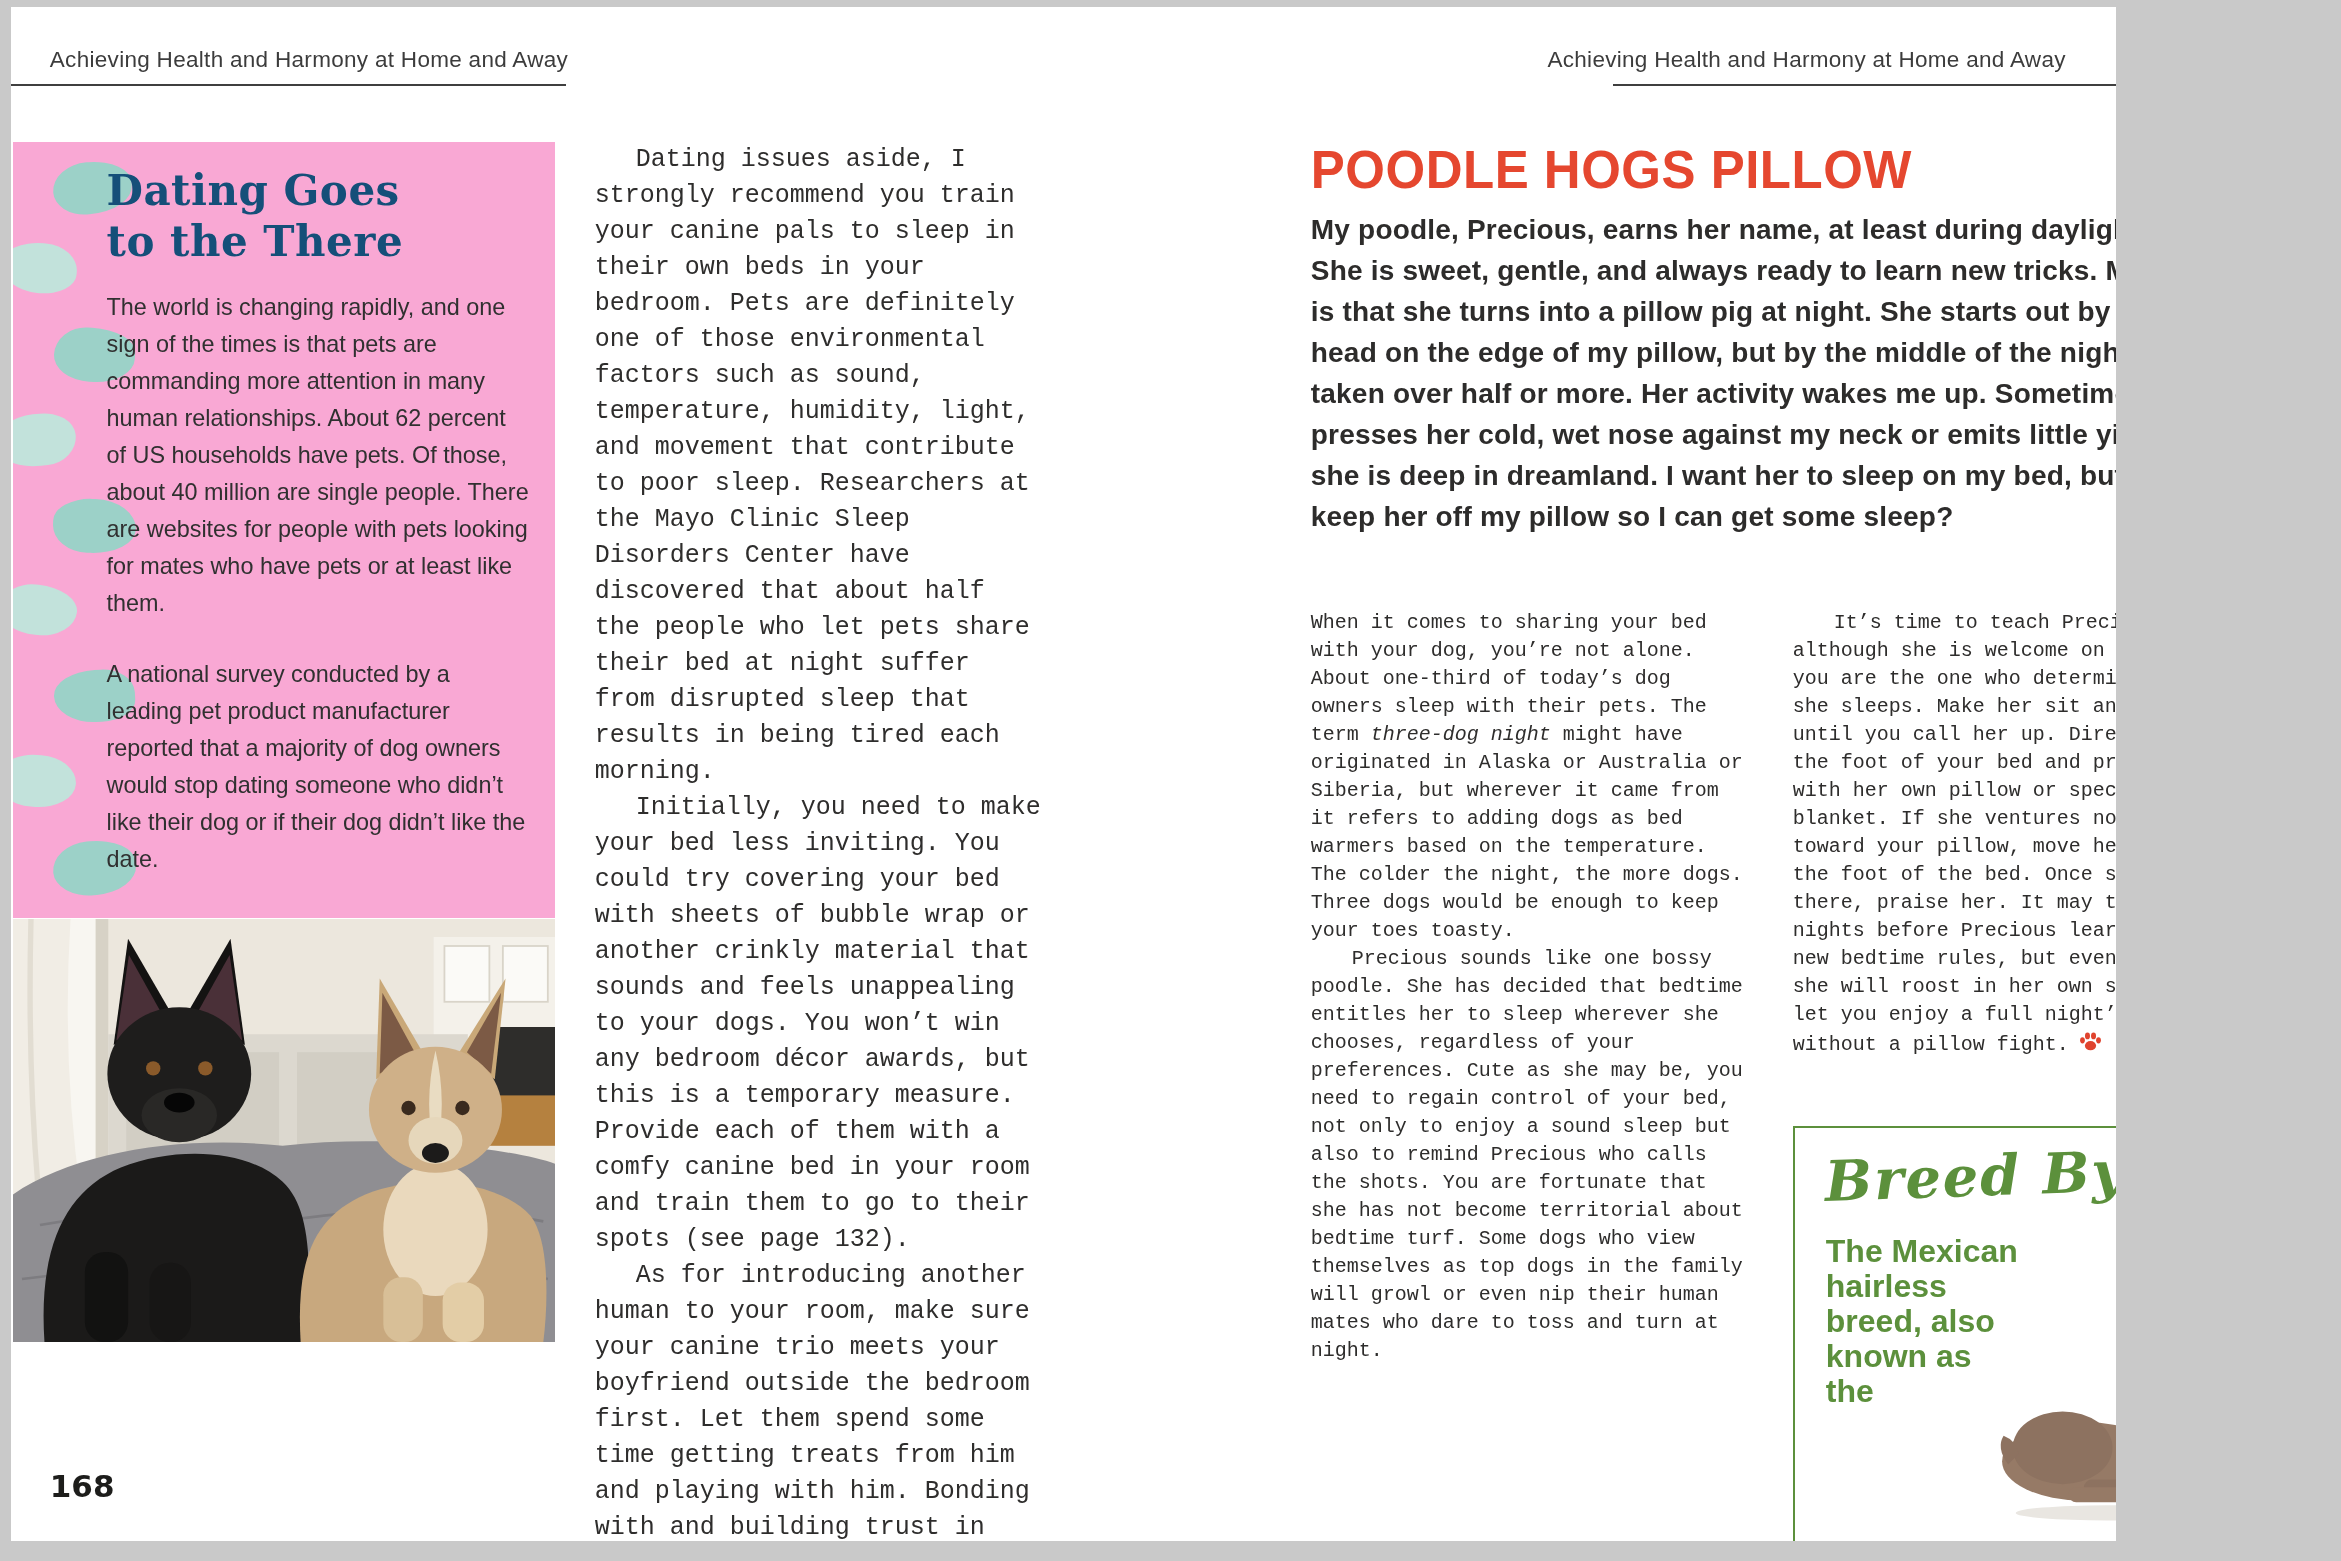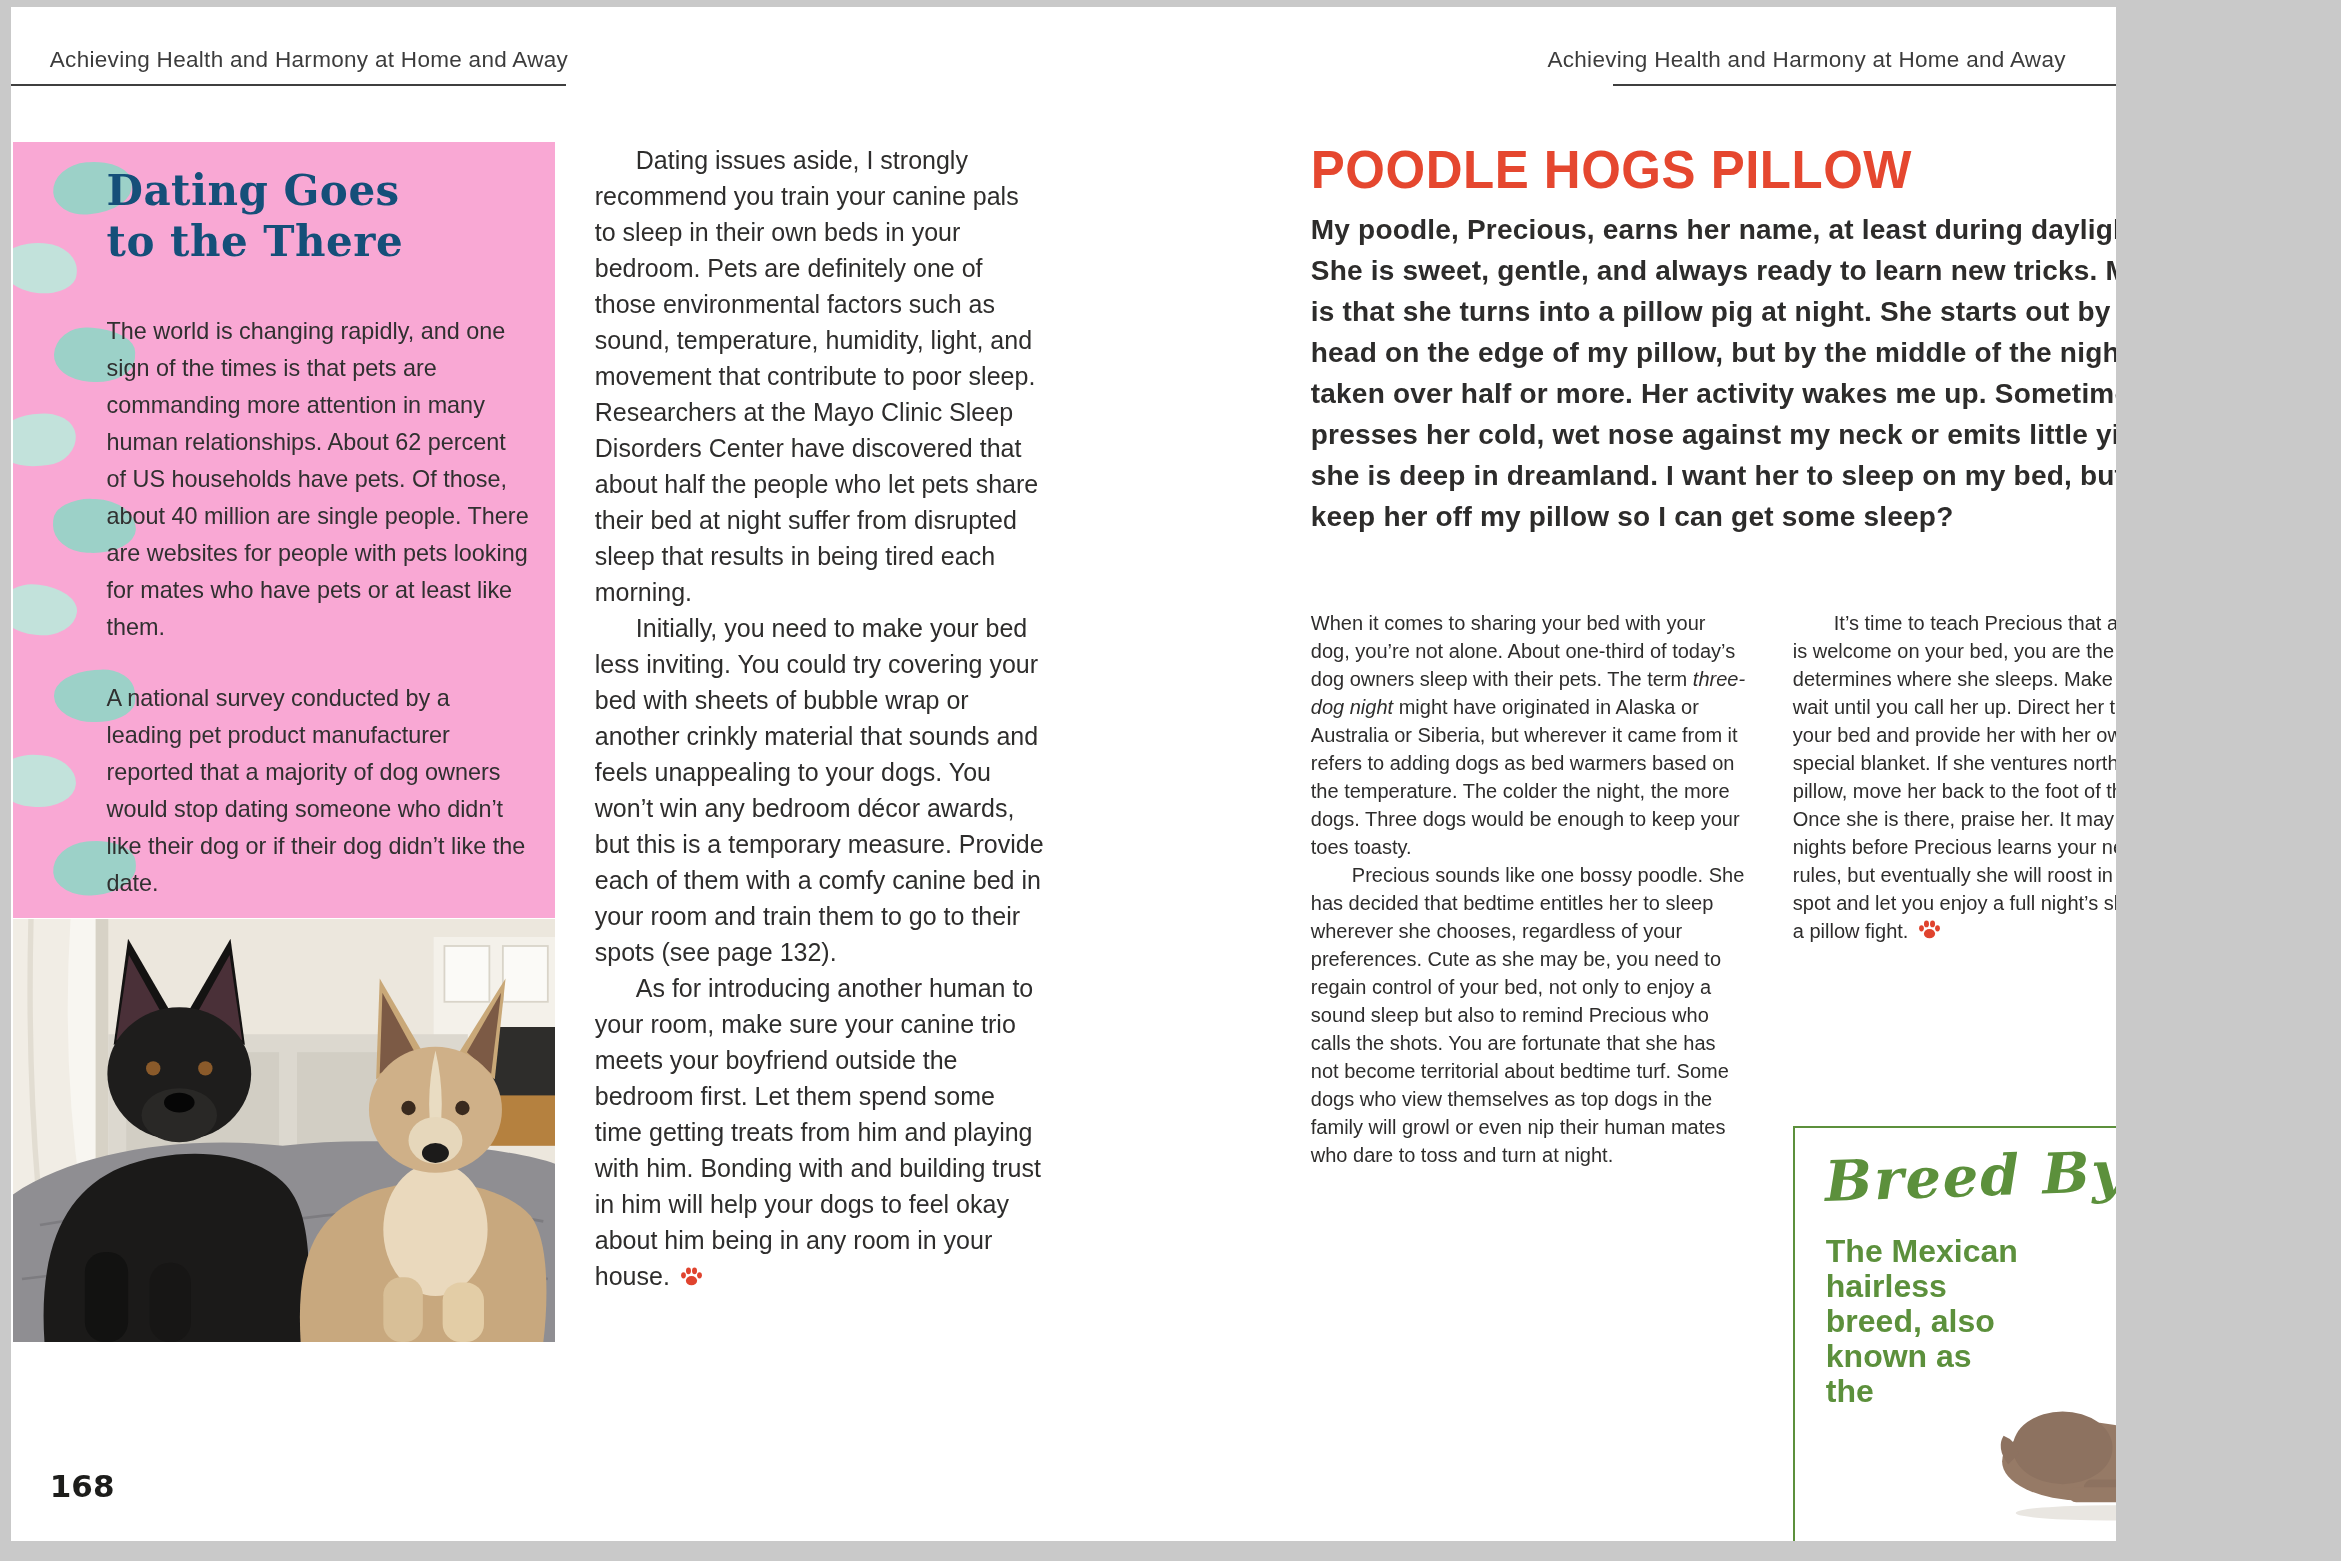--- a/index.html
+++ b/index.html
@@ -24,35 +24,35 @@
   .s4{left:-14.4px;top:272px;width:77px;height:52px;border-radius:52% 48% 44% 56%/48% 52% 58% 42%;transform:rotate(-6deg);}
   .s5{left:40px;top:357px;width:83px;height:54px;border-radius:48% 52% 56% 44%/44% 56% 48% 52%;transform:rotate(2deg);}
   .s6{left:-12.6px;top:443px;width:76px;height:50px;border-radius:44% 56% 50% 50%/52% 48% 56% 44%;transform:rotate(6deg);}
   .s7{left:41px;top:528px;width:81px;height:52px;border-radius:56% 44% 46% 54%/50% 50% 42% 58%;transform:rotate(-3deg);}
   .s8{left:-14.4px;top:613px;width:77px;height:52px;border-radius:50% 50% 54% 46%/46% 54% 52% 48%;transform:rotate(4deg);}
   .s9{left:40px;top:699px;width:83px;height:54px;border-radius:45% 55% 52% 48%/54% 46% 50% 50%;transform:rotate(-5deg);}
 
   .sidebar-inner{position:absolute;left:93px;top:23.4px;width:425px;}
   .sidebar-title{font-family:"DejaVu Serif",serif;font-weight:bold;font-size:42px;line-height:51px;color:#154f79;letter-spacing:0.5px;}
   .sidebar-p{font-family:"Liberation Sans",sans-serif;font-size:23.4px;line-height:37px;color:#303030;margin:0;}
-  .sp1{margin-top:46px;}
+  .sp1{margin-top:22px;}
   .sp2{margin-top:34px;}
 
   
   .dogs-photo{position:absolute;left:2.7px;top:912px;width:542px;height:423px;}
   .dogs-photo svg{display:block;width:100%;height:100%;}
 
   
   .pagenum{position:absolute;top:1461px;font-family:"DejaVu Sans",sans-serif;font-weight:bold;font-size:31px;color:#1d1d1b;}
   .pn-left{left:39px;}
   .pn-right{left:2219px;}
 
   
   .midcol{position:absolute;left:584px;top:135px;width:450px;}
-  .serif-p{font-family:Liberation Sans, sans-serif;font-size:25px;line-height:36px;color:#2e2d2c;margin:0;text-indent:41px;}
+  .serif-p{font-family:Liberation Mono, monospace;font-size:25px;line-height:36px;color:#2e2d2c;margin:0;text-indent:41px;}
 
   
   .q-title{position:absolute;left:1300px;top:132px;font-family:"Liberation Sans",sans-serif;font-weight:800;font-size:51px;letter-spacing:0.5px;color:#e5472f;transform:scaleY(1.04);transform-origin:left top;}
   .question{position:absolute;left:1300px;top:202px;width:966px;font-family:"Liberation Sans",sans-serif;font-weight:bold;font-size:28px;line-height:41px;color:#2d2c2b;letter-spacing:0.2px;}
   .anscol{position:absolute;top:602px;width:436px;}
   .ac1{left:1300px;}
   .ac2{left:1782px;}
   .anscol .serif-p{font-size:20px;line-height:28px;}
   .anscol .first{text-indent:0;}
   .em{font-style:italic;}

